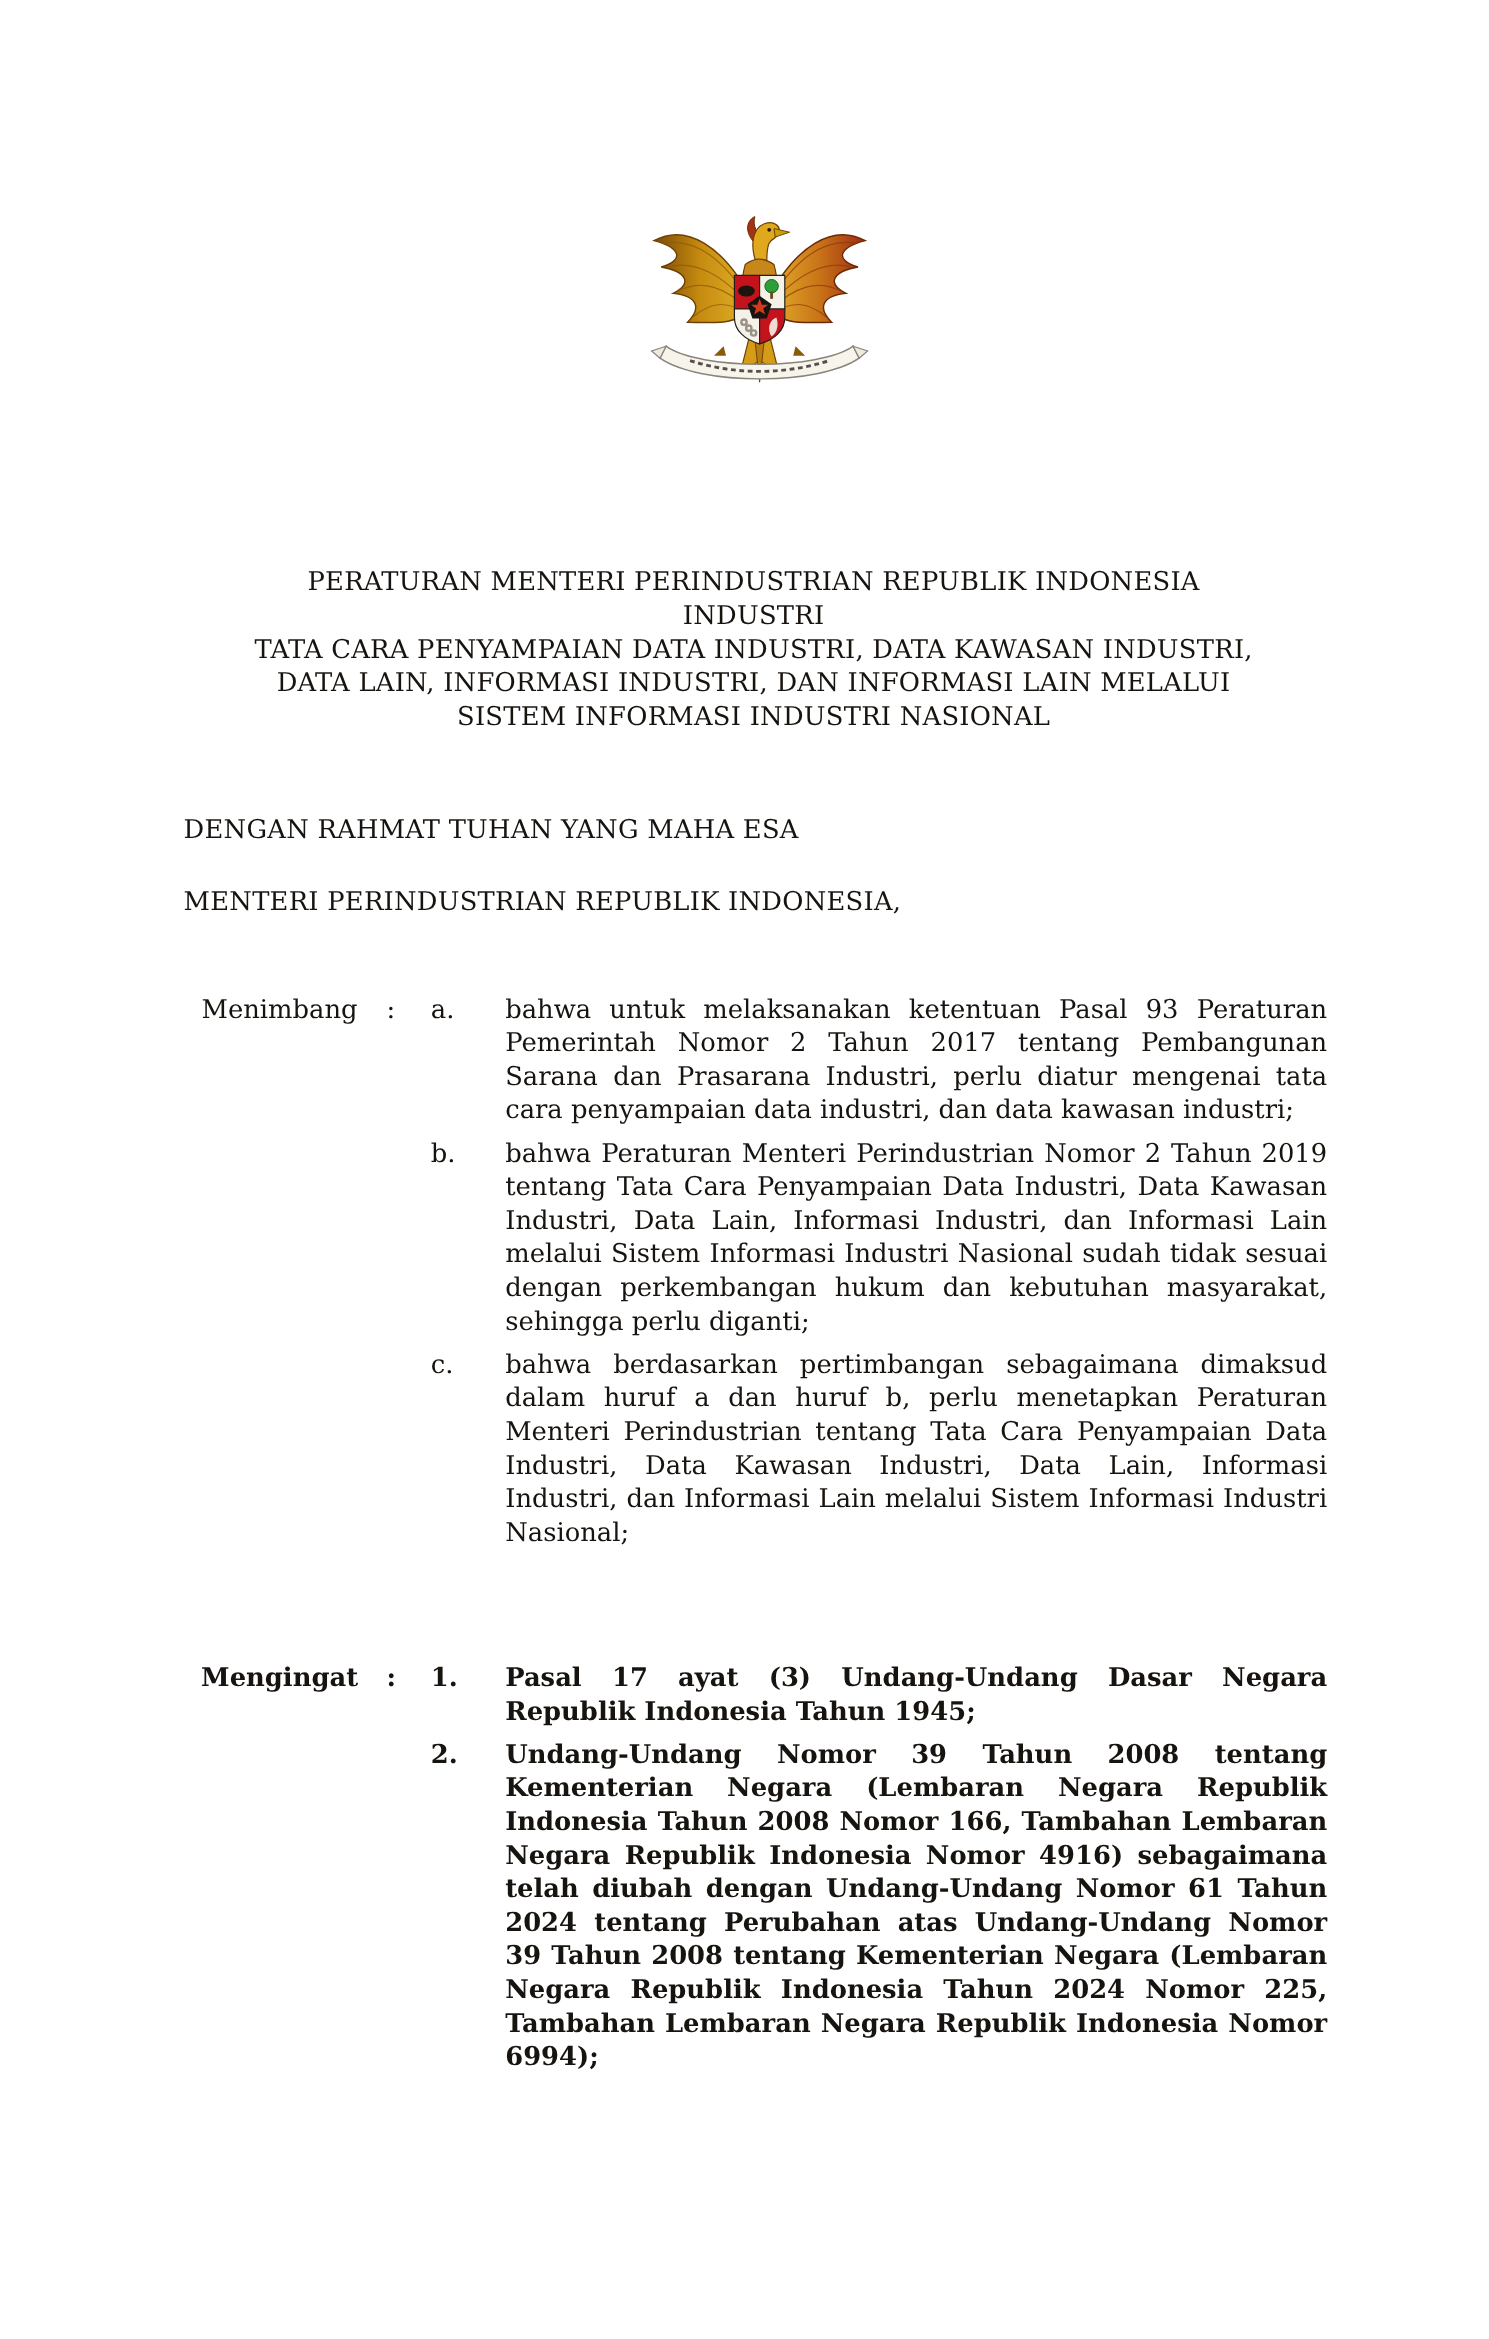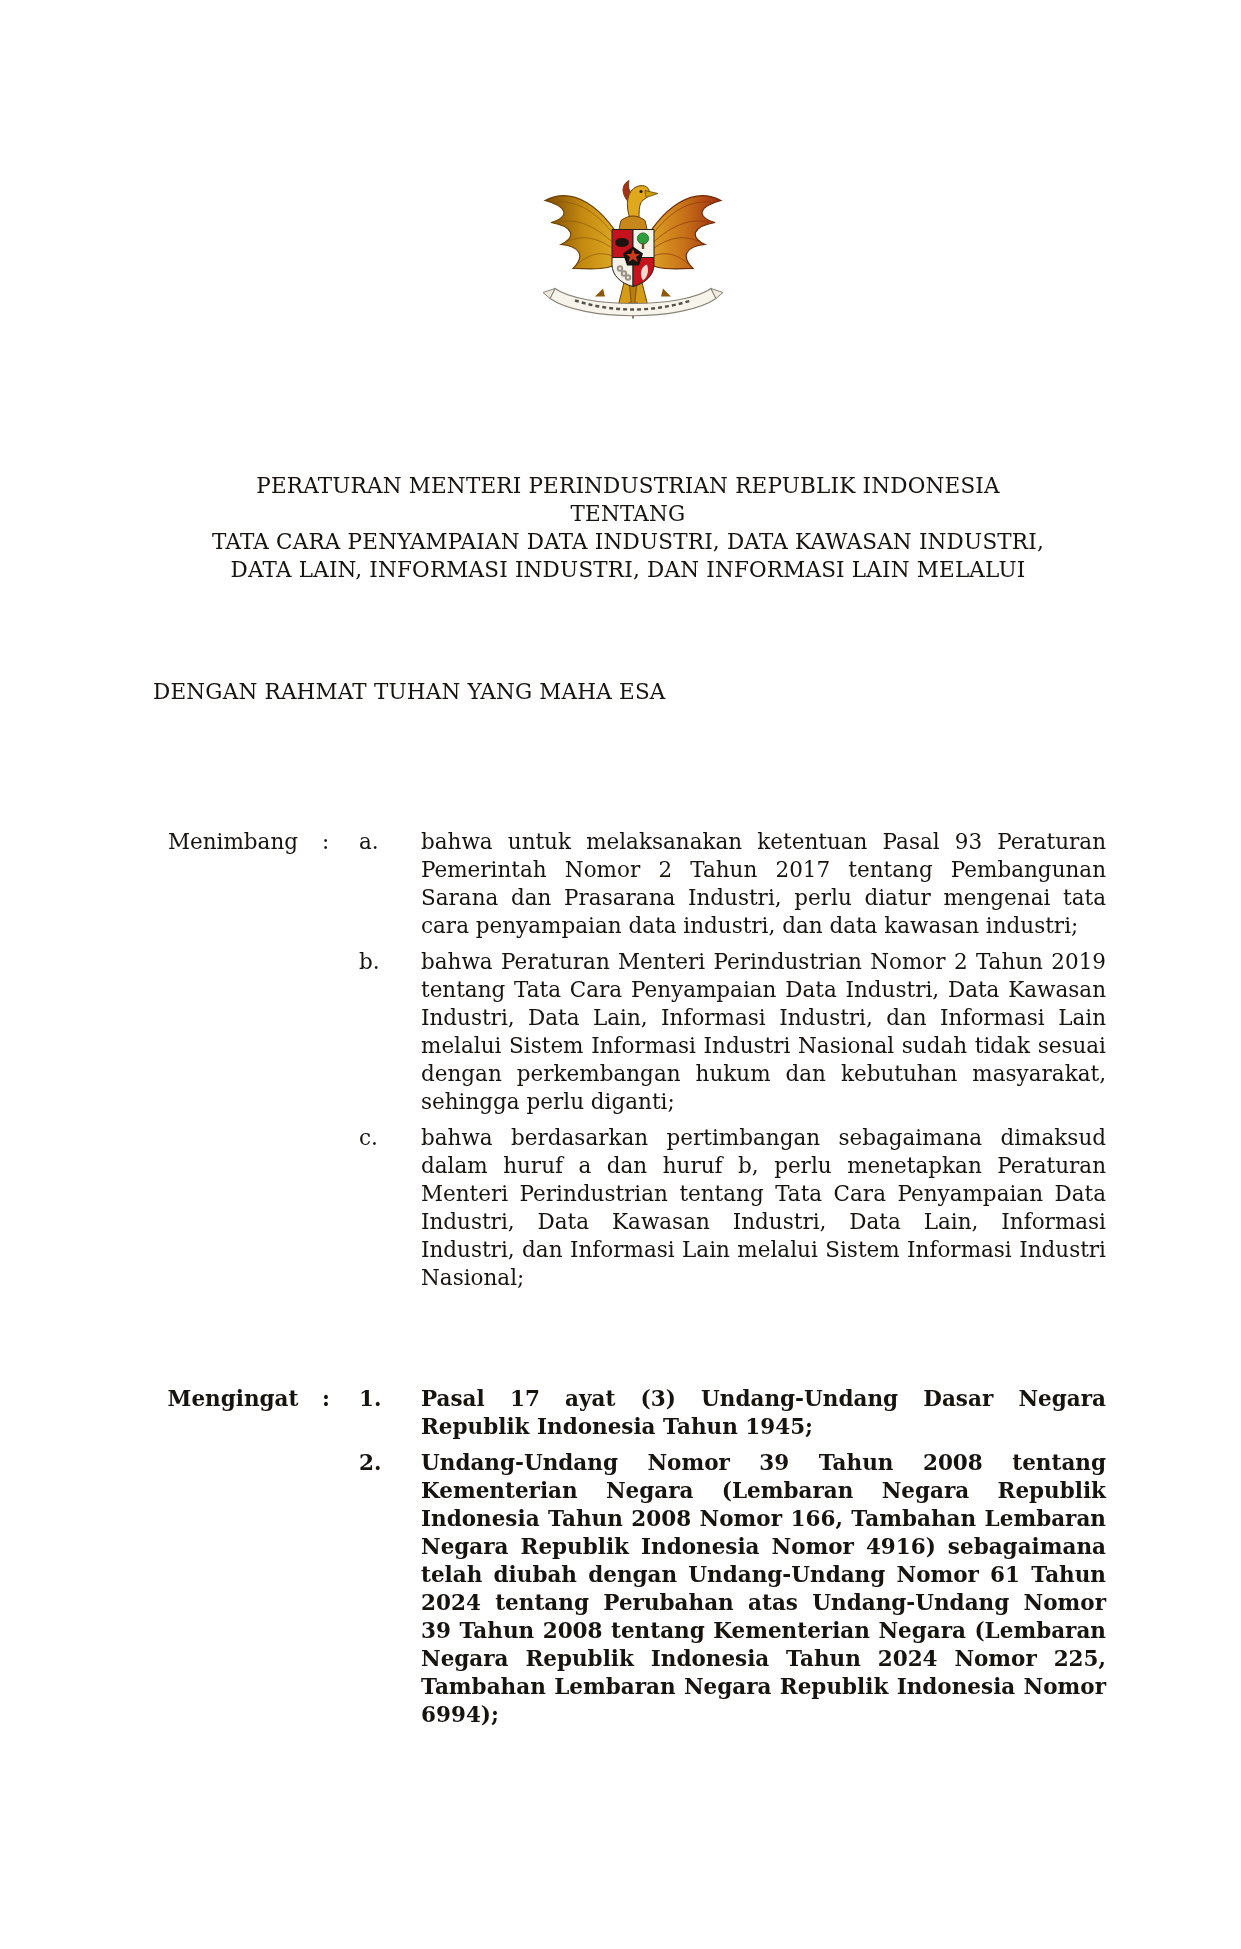--- a/index.html
+++ b/index.html
@@ -141,26 +141,28 @@
 
       <path d="M22,112 C50,132 150,132 178,112 L183,122 C150,145 50,145 17,122 Z" fill="#f7f4ec" stroke="#8a8478" stroke-width="1.2"></path>
       <path d="M22,112 L10,116 L17,122 Z" fill="#efeadf" stroke="#8a8478" stroke-width="1"></path>
       <path d="M178,112 L190,116 L183,122 Z" fill="#efeadf" stroke="#8a8478" stroke-width="1"></path>
       <path d="M42,124 C80,136 120,136 158,124" stroke="#57504a" stroke-width="2.4" fill="none" stroke-dasharray="4 3"></path>
     </svg>
   </div>
 
   <div class="title-block">
     <div>PERATURAN MENTERI PERINDUSTRIAN REPUBLIK INDONESIA</div>
-    <div>TENTANG</div>
+    <div>INDUSTRI</div>
     <div>TATA CARA PENYAMPAIAN DATA INDUSTRI, DATA KAWASAN INDUSTRI,</div>
     <div>DATA LAIN, INFORMASI INDUSTRI, DAN INFORMASI LAIN MELALUI</div>
+    <div>SISTEM INFORMASI INDUSTRI NASIONAL</div>
   </div>
 
   <div class="center-line invocation">DENGAN RAHMAT TUHAN YANG MAHA ESA</div>
+  <div class="center-line issuer">MENTERI PERINDUSTRIAN REPUBLIK INDONESIA,</div>
 
   <section class="hang-block considering">
     <div class="hb-label">Menimbang</div>
     <div class="hb-colon">:</div>
     <div class="hb-items">
       <div class="hang-item">
         <div class="hi-marker">a.</div>
         <div class="hi-text">bahwa untuk melaksanakan ketentuan Pasal 93 Peraturan Pemerintah Nomor 2 Tahun 2017 tentang Pembangunan Sarana dan Prasarana Industri, perlu diatur mengenai tata cara penyampaian data industri, dan data kawasan industri;</div>
       </div>
       <div class="hang-item">

